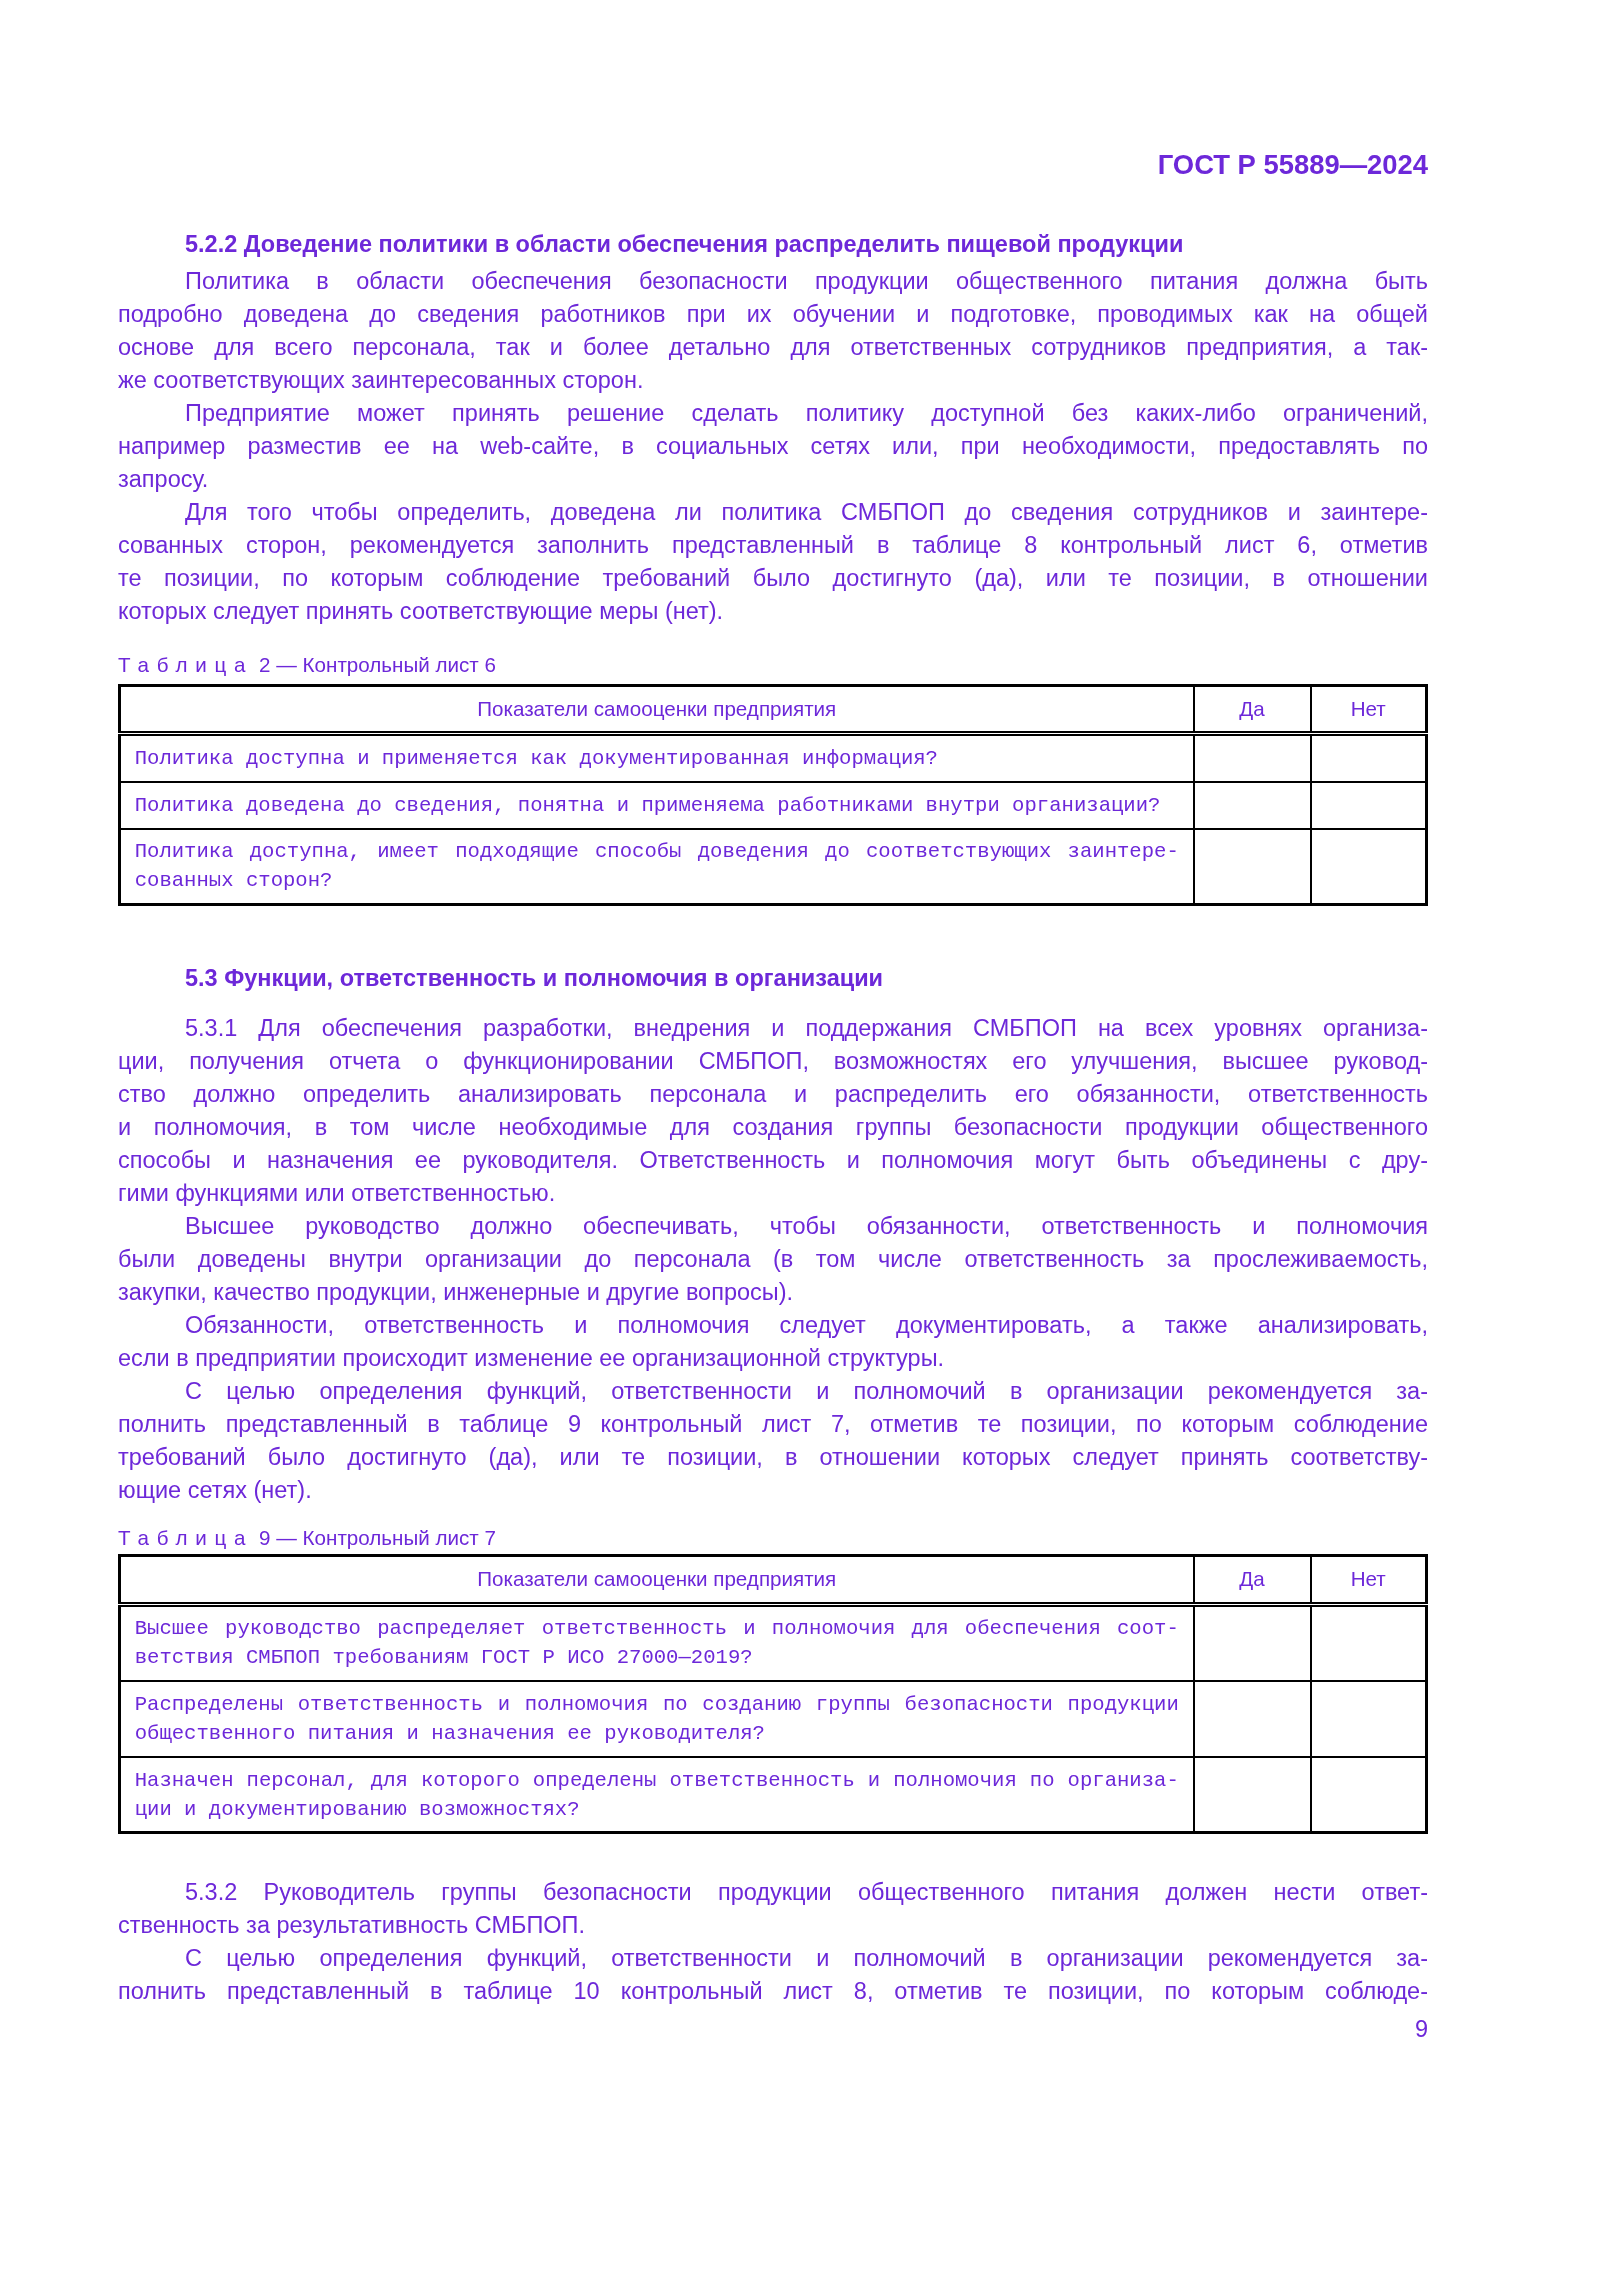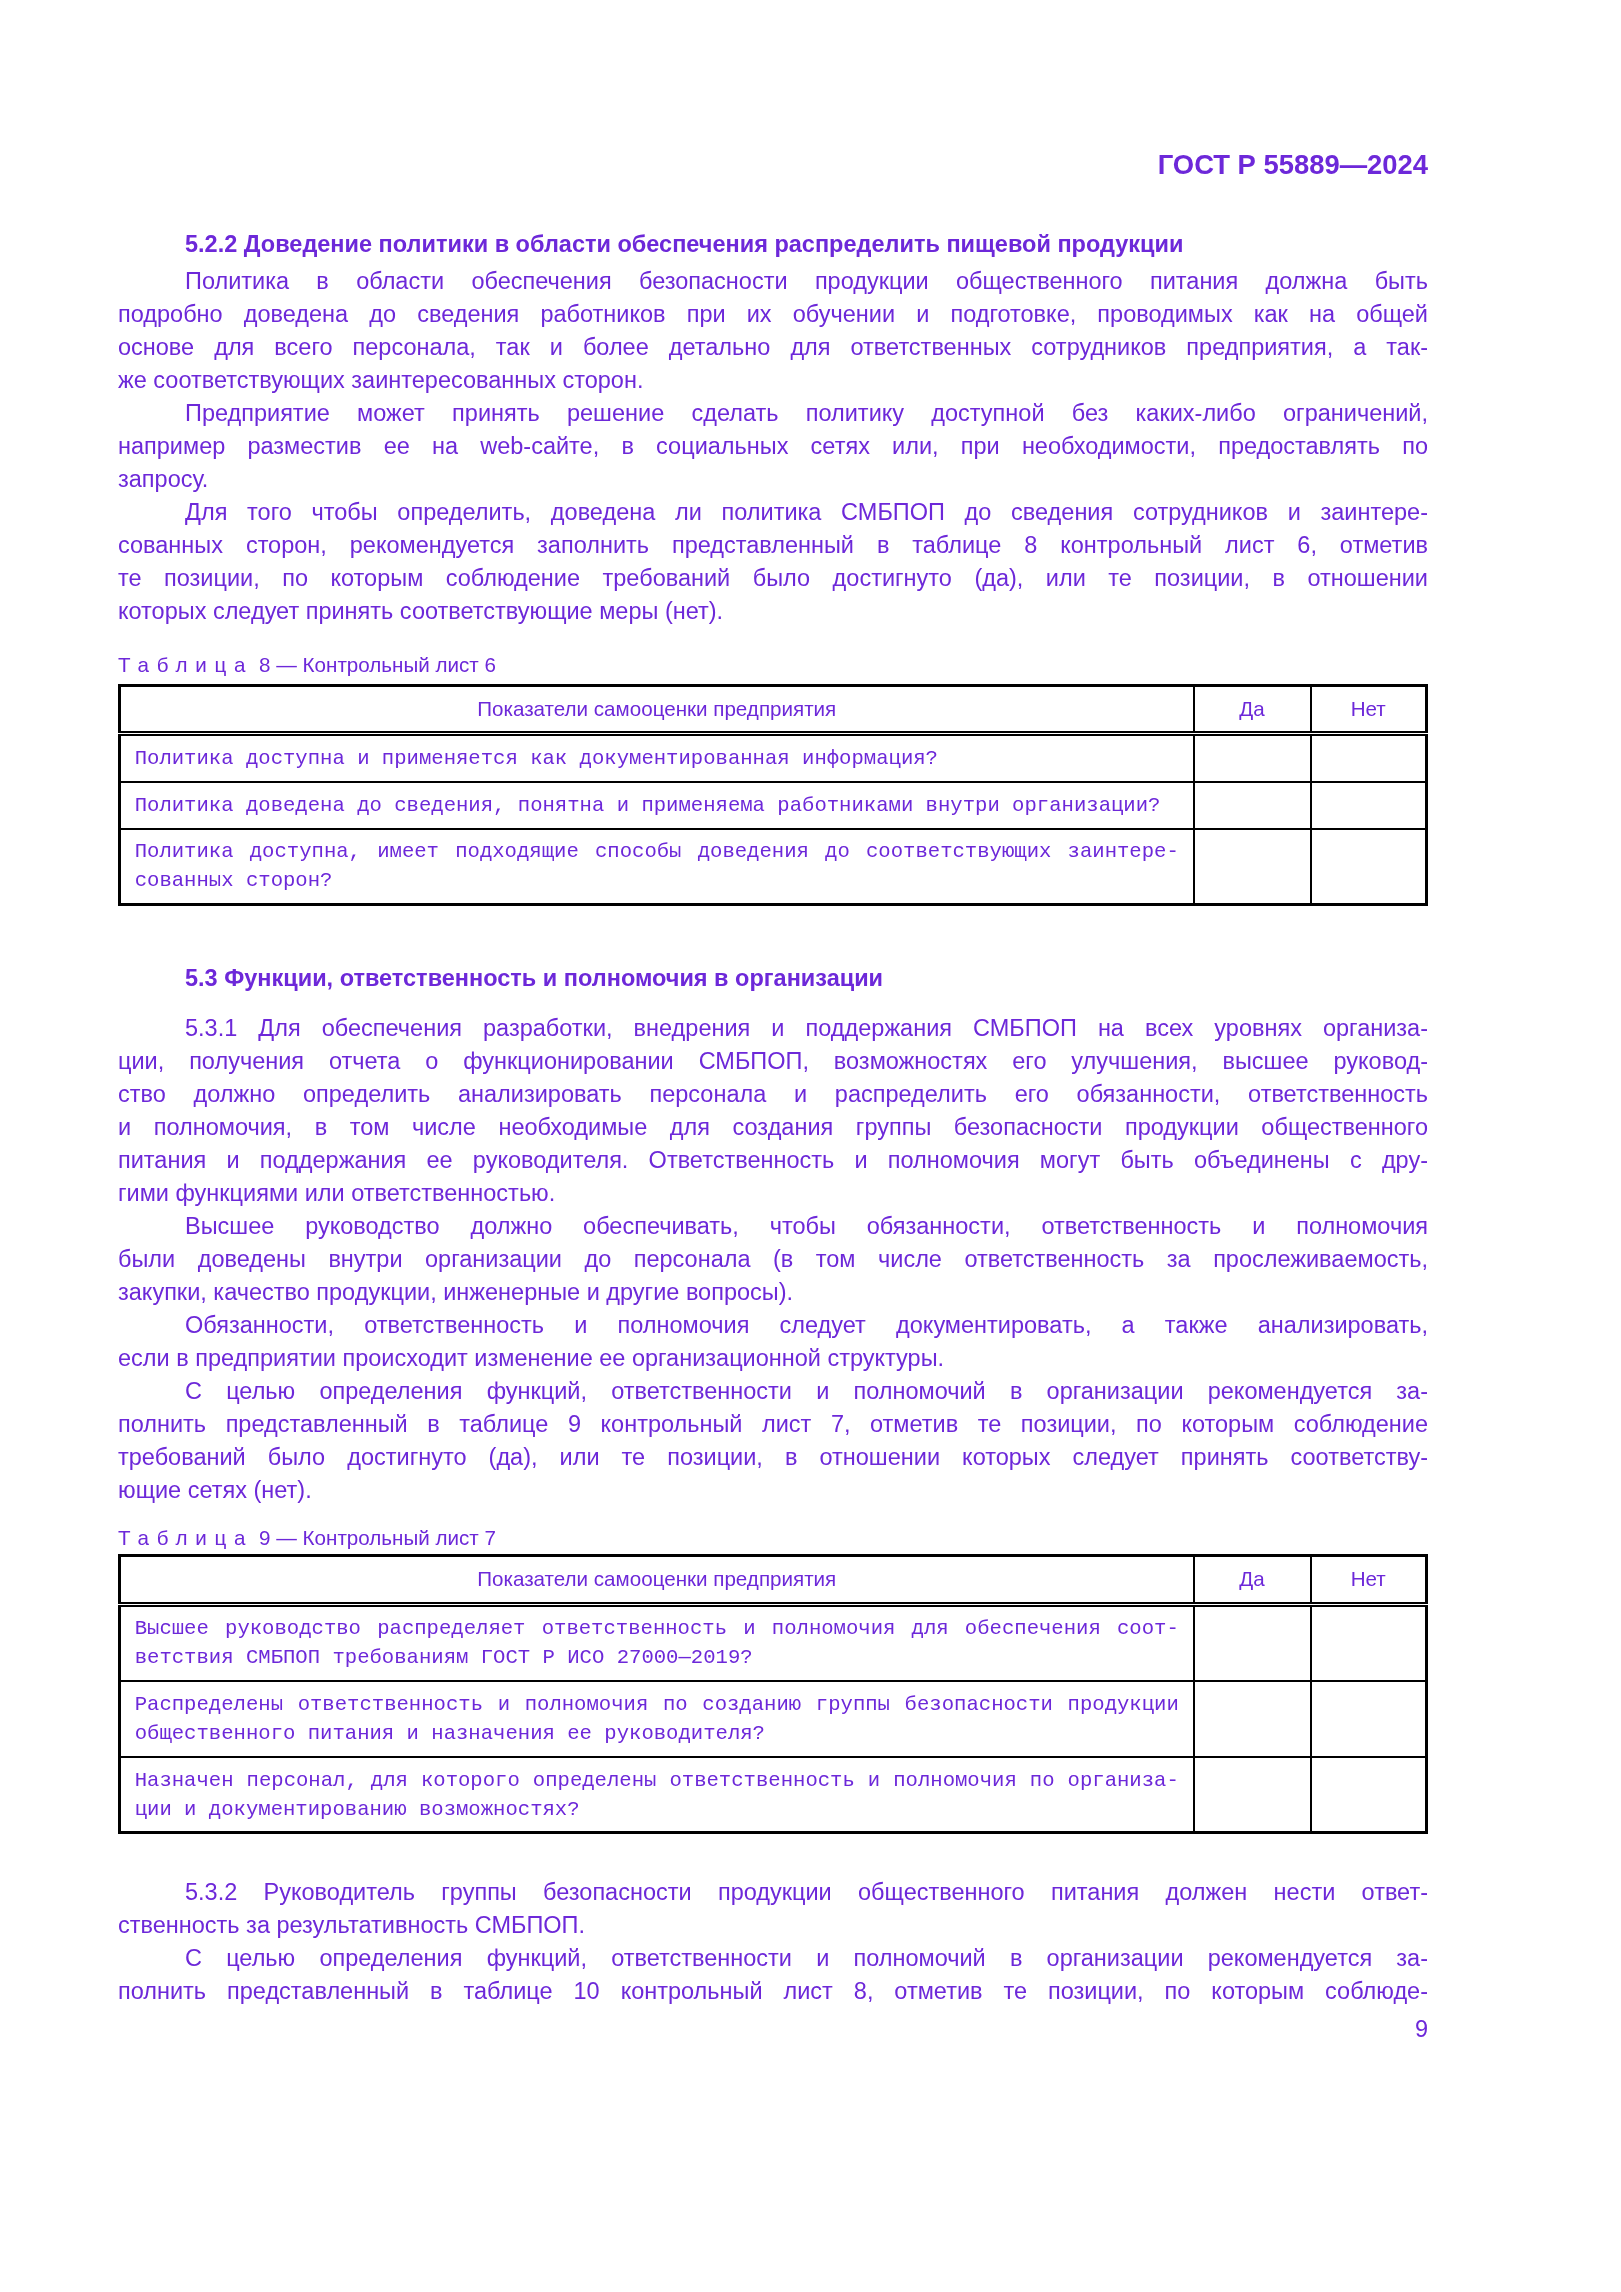--- a/index.html
+++ b/index.html
@@ -98,21 +98,21 @@
       </div>
       <div>
         <div class="ln first">Для того чтобы определить, доведена ли политика СМБПОП до сведения сотрудников и заинтере-</div>
         <div class="ln">сованных сторон, рекомендуется заполнить представленный в таблице 8 контрольный лист 6, отметив</div>
         <div class="ln">те позиции, по которым соблюдение требований было достигнуто (да), или те позиции, в отношении</div>
         <div class="ln last">которых следует принять соответствующие меры (нет).</div>
       </div>
     </div>
 
     <div class="caption cap8">
-      <span class="cap-word">Таблица</span> <span>8 — Контрольный лист 6</span>
+      <span class="cap-word">Таблица</span> <span>2 — Контрольный лист 6</span>
     </div>
 
     <table class="gtable t8">
       <colgroup>
           <col>
           <col style="width:117px">
           <col style="width:116px">
         </colgroup>
       <thead>
         <tr>
@@ -148,21 +148,21 @@
     </table>
 
     <div class="heading h53">5.3 Функции, ответственность и полномочия в организации</div>
 
     <div class="body blk2">
       <div>
         <div class="ln first">5.3.1 Для обеспечения разработки, внедрения и поддержания СМБПОП на всех уровнях организа-</div>
         <div class="ln">ции, получения отчета о функционировании СМБПОП, возможностях его улучшения, высшее руковод-</div>
         <div class="ln">ство должно определить анализировать персонала и распределить его обязанности, ответственность</div>
         <div class="ln">и полномочия, в том числе необходимые для создания группы безопасности продукции общественного</div>
-        <div class="ln">питания и поддержания ее руководителя. Ответственность и полномочия могут быть объединены с дру-</div>
+        <div class="ln">способы и назначения ее руководителя. Ответственность и полномочия могут быть объединены с дру-</div>
         <div class="ln last">гими функциями или ответственностью.</div>
       </div>
       <div>
         <div class="ln first">Высшее руководство должно обеспечивать, чтобы обязанности, ответственность и полномочия</div>
         <div class="ln">были доведены внутри организации до персонала (в том числе ответственность за прослеживаемость,</div>
         <div class="ln last">закупки, качество продукции, инженерные и другие вопросы).</div>
       </div>
       <div>
         <div class="ln first">Обязанности, ответственность и полномочия следует документировать, а также анализировать,</div>
         <div class="ln last">если в предприятии происходит изменение ее организационной структуры.</div>

